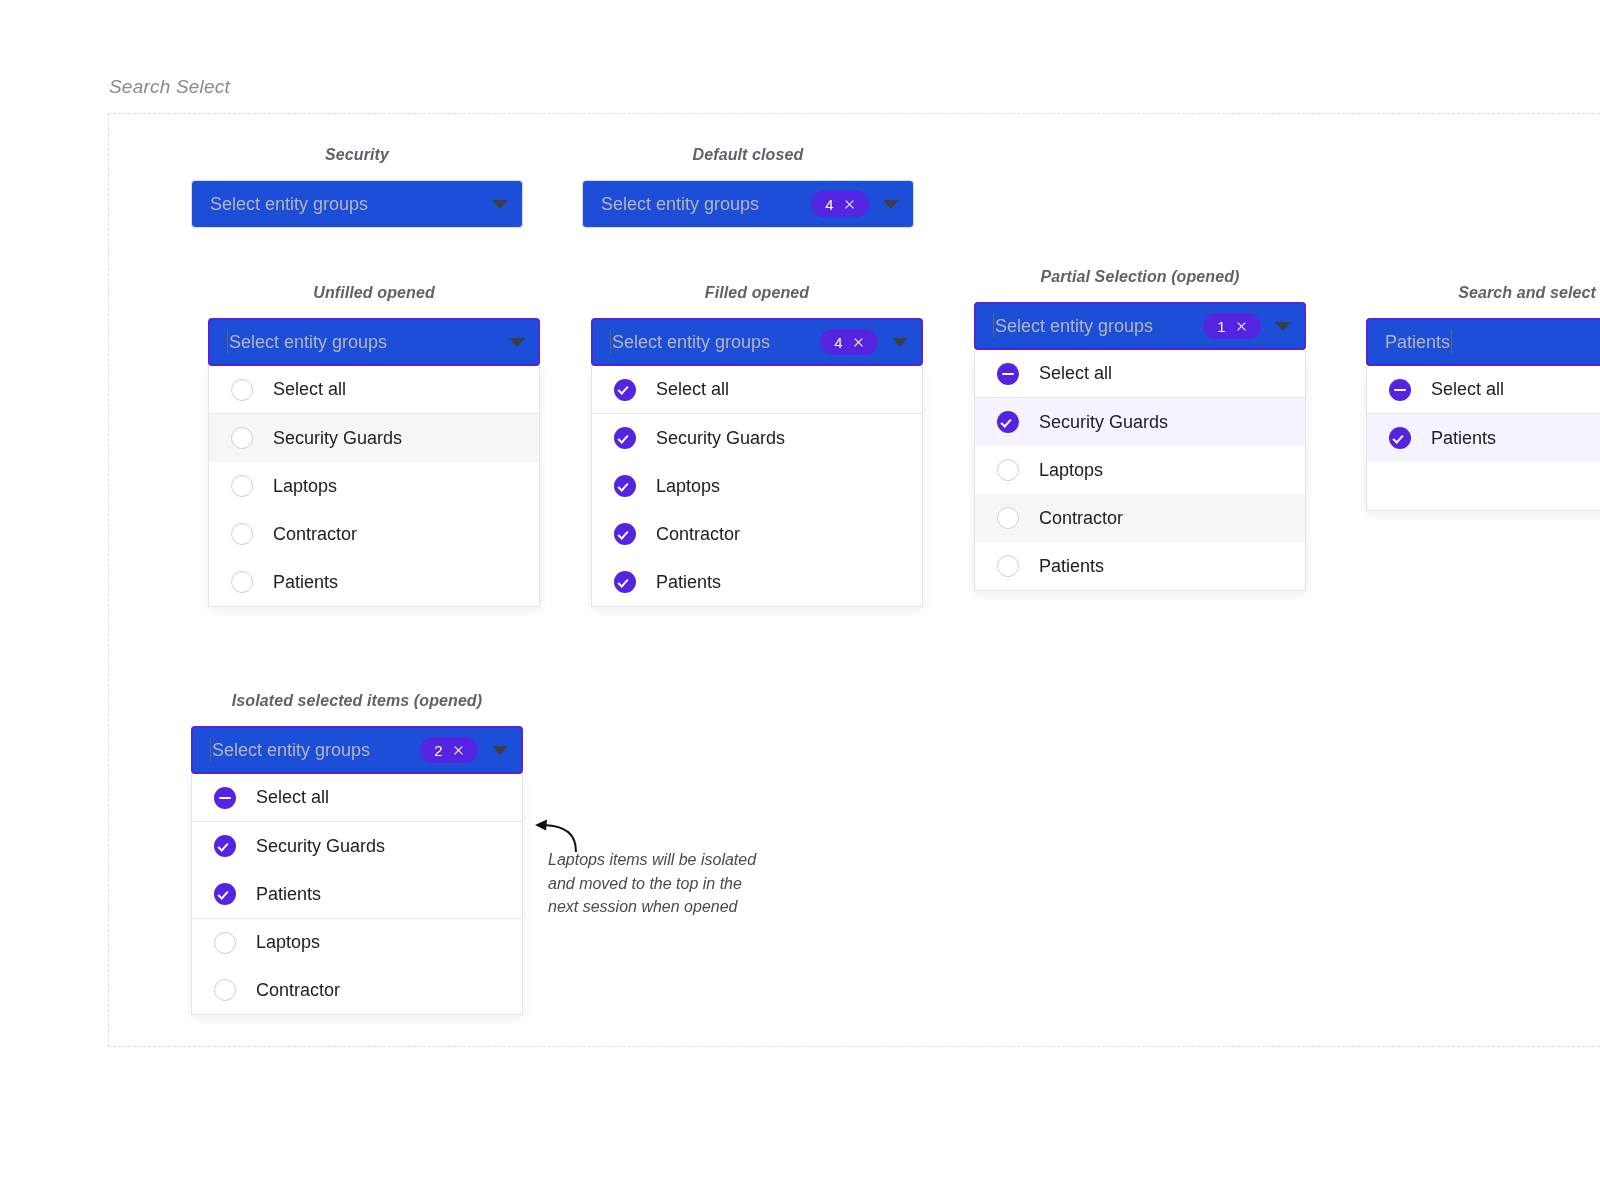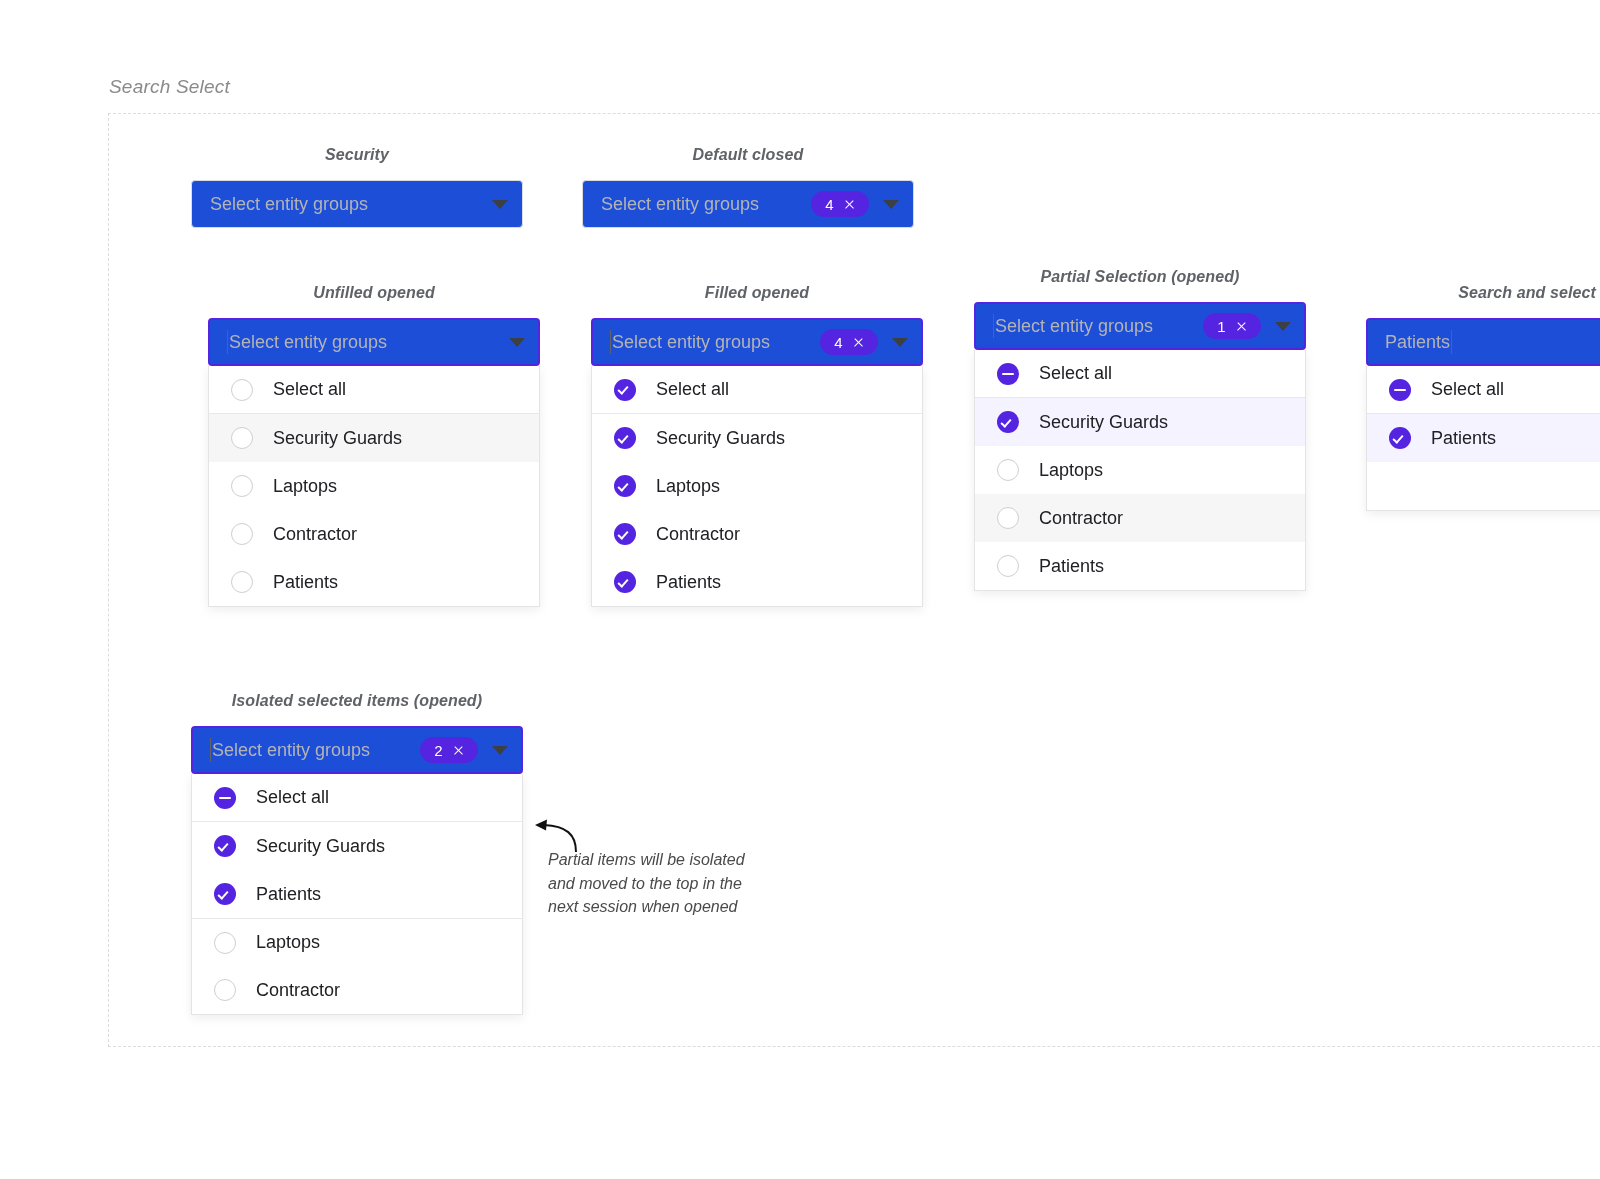--- a/index.html
+++ b/index.html
@@ -429,16 +429,16 @@
       <span class="opt-label">Contractor</span>
     </div>
   </div>
 </div>
 
 <svg class="annotation-arrow" viewBox="0 0 60 40" xmlns="http://www.w3.org/2000/svg">
   <path d="M46 40 C46 22, 36 14, 14 13" fill="none" stroke="#111111" stroke-width="2"></path>
   <path d="M5 13 L17 7.5 L16 18.5 Z" fill="#111111"></path>
 </svg>
 <div class="annotation">
-  <div class="annotation-text">Partial items will be isolated</div>
+  <div class="annotation-text">Laptops items will be isolated</div>
   <div class="annotation-text">and moved to the top in the</div>
   <div class="annotation-text">next session when opened</div>
 </div>
 
 </body></html>

